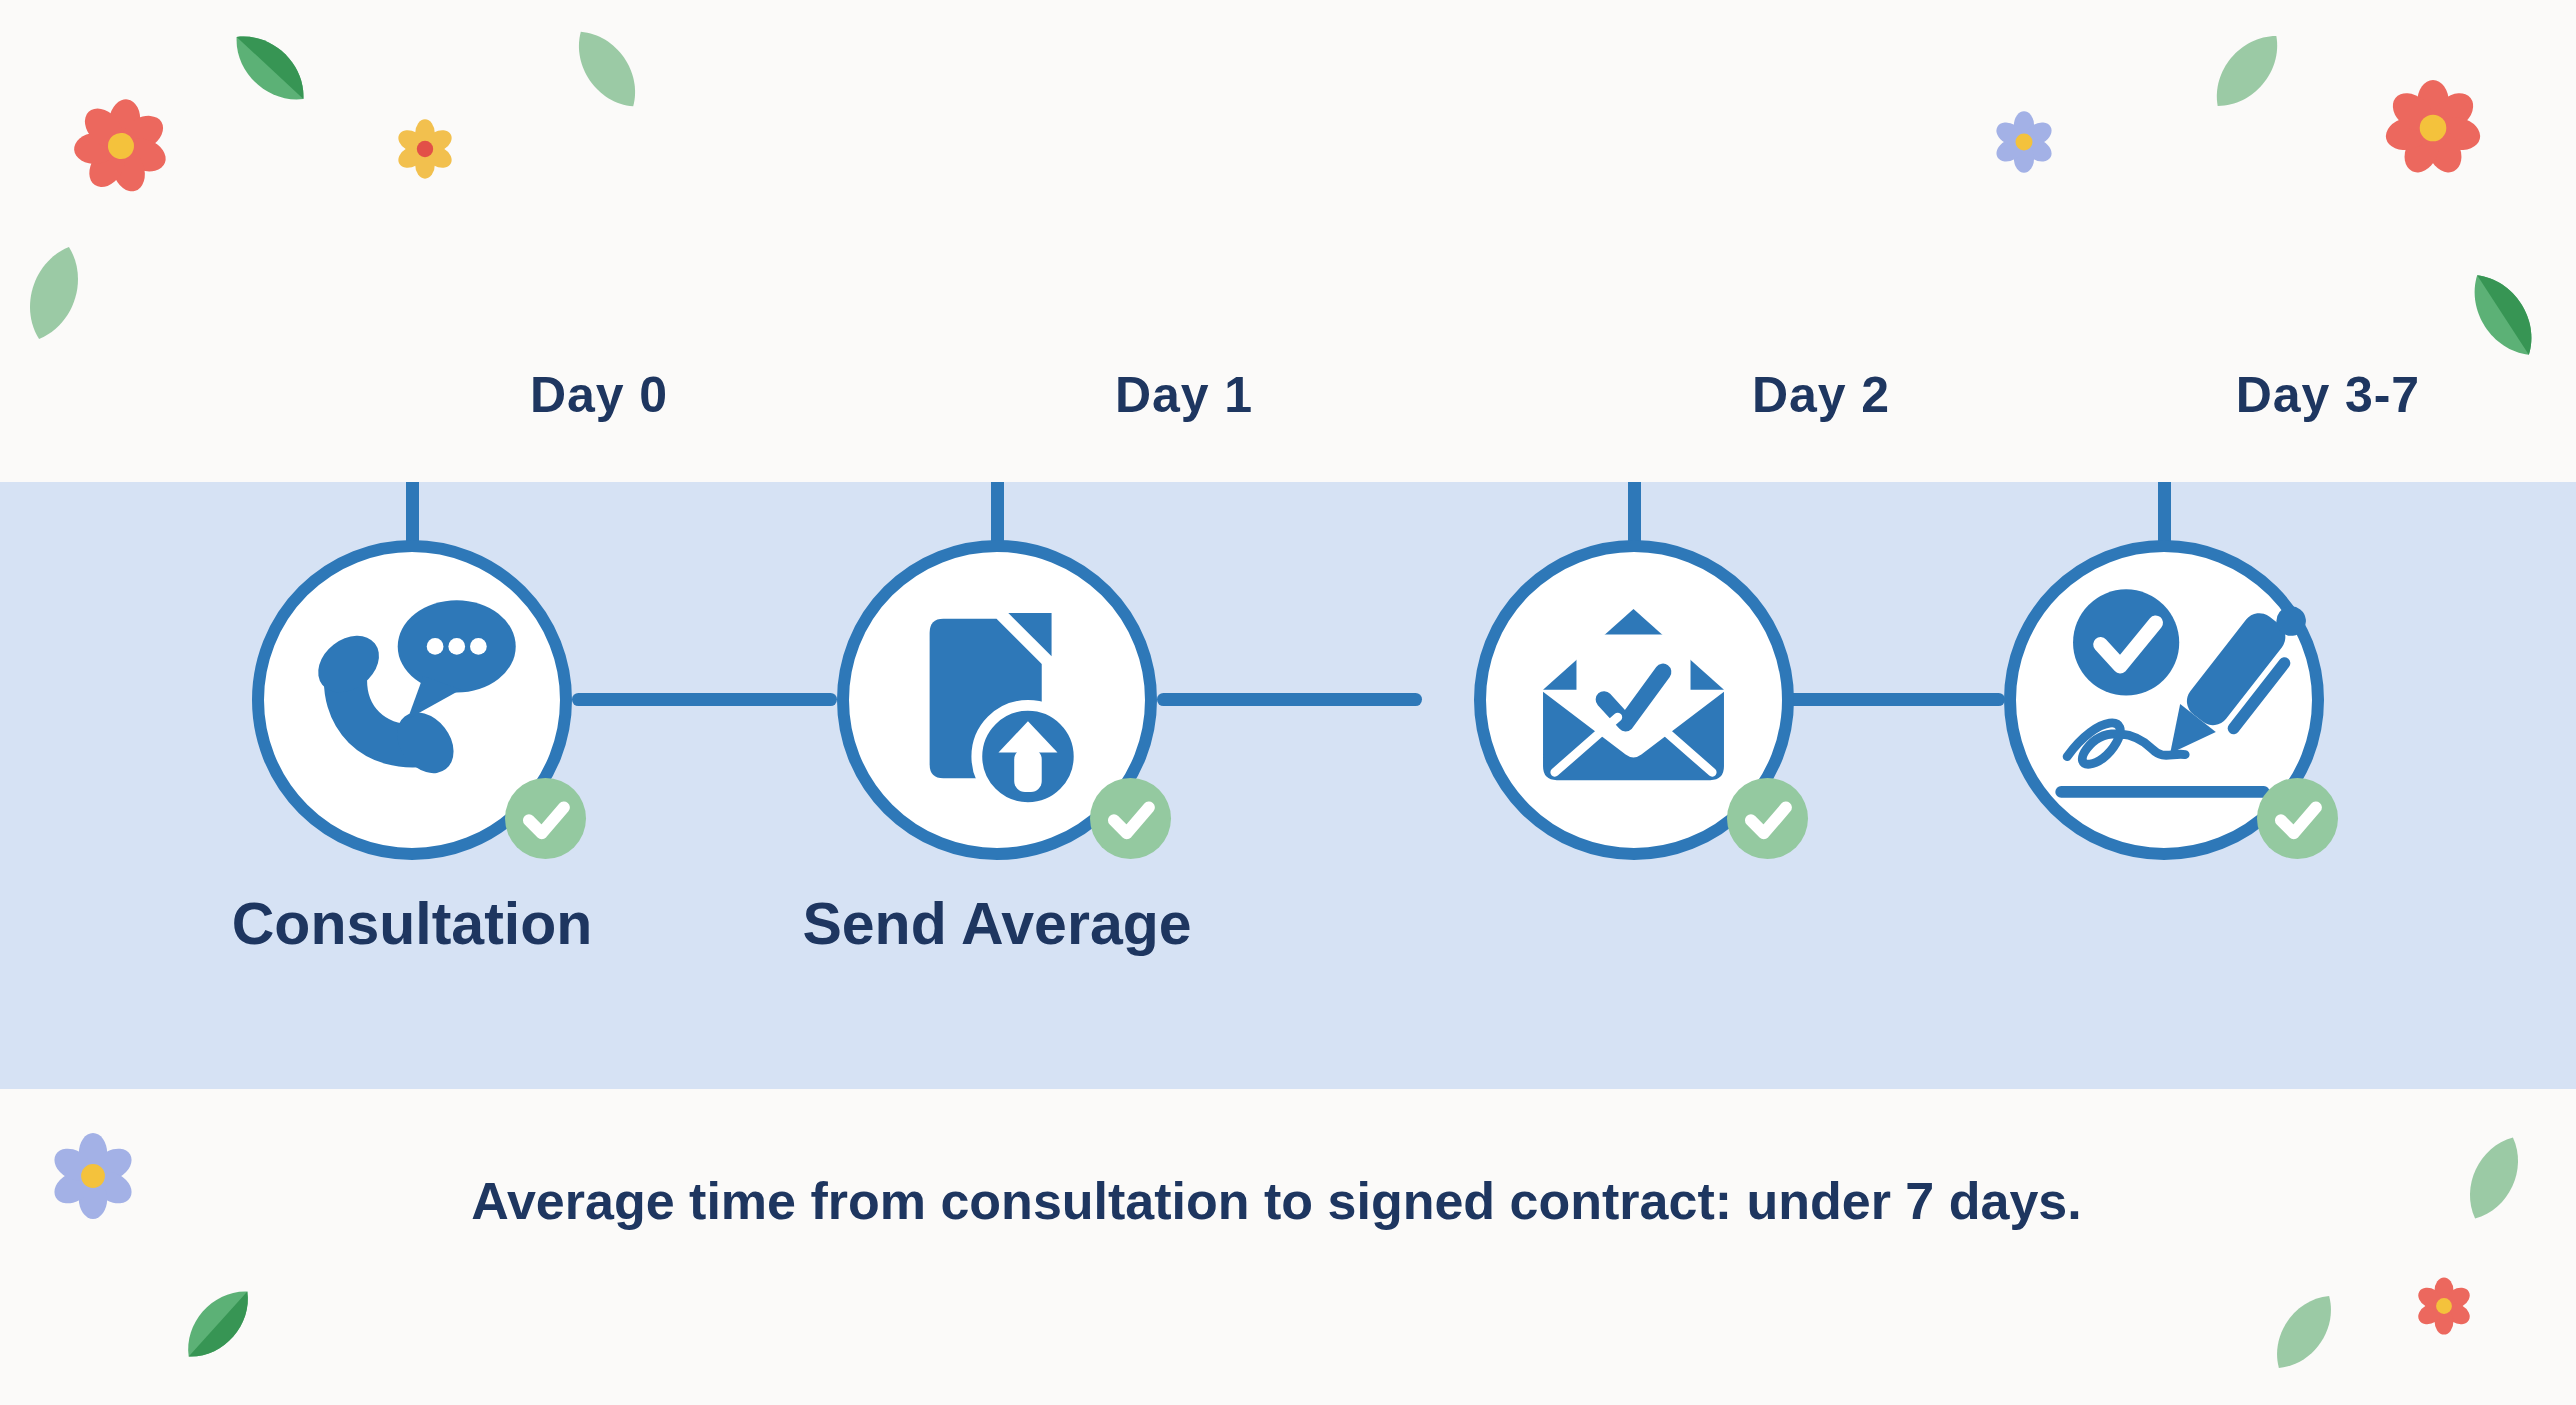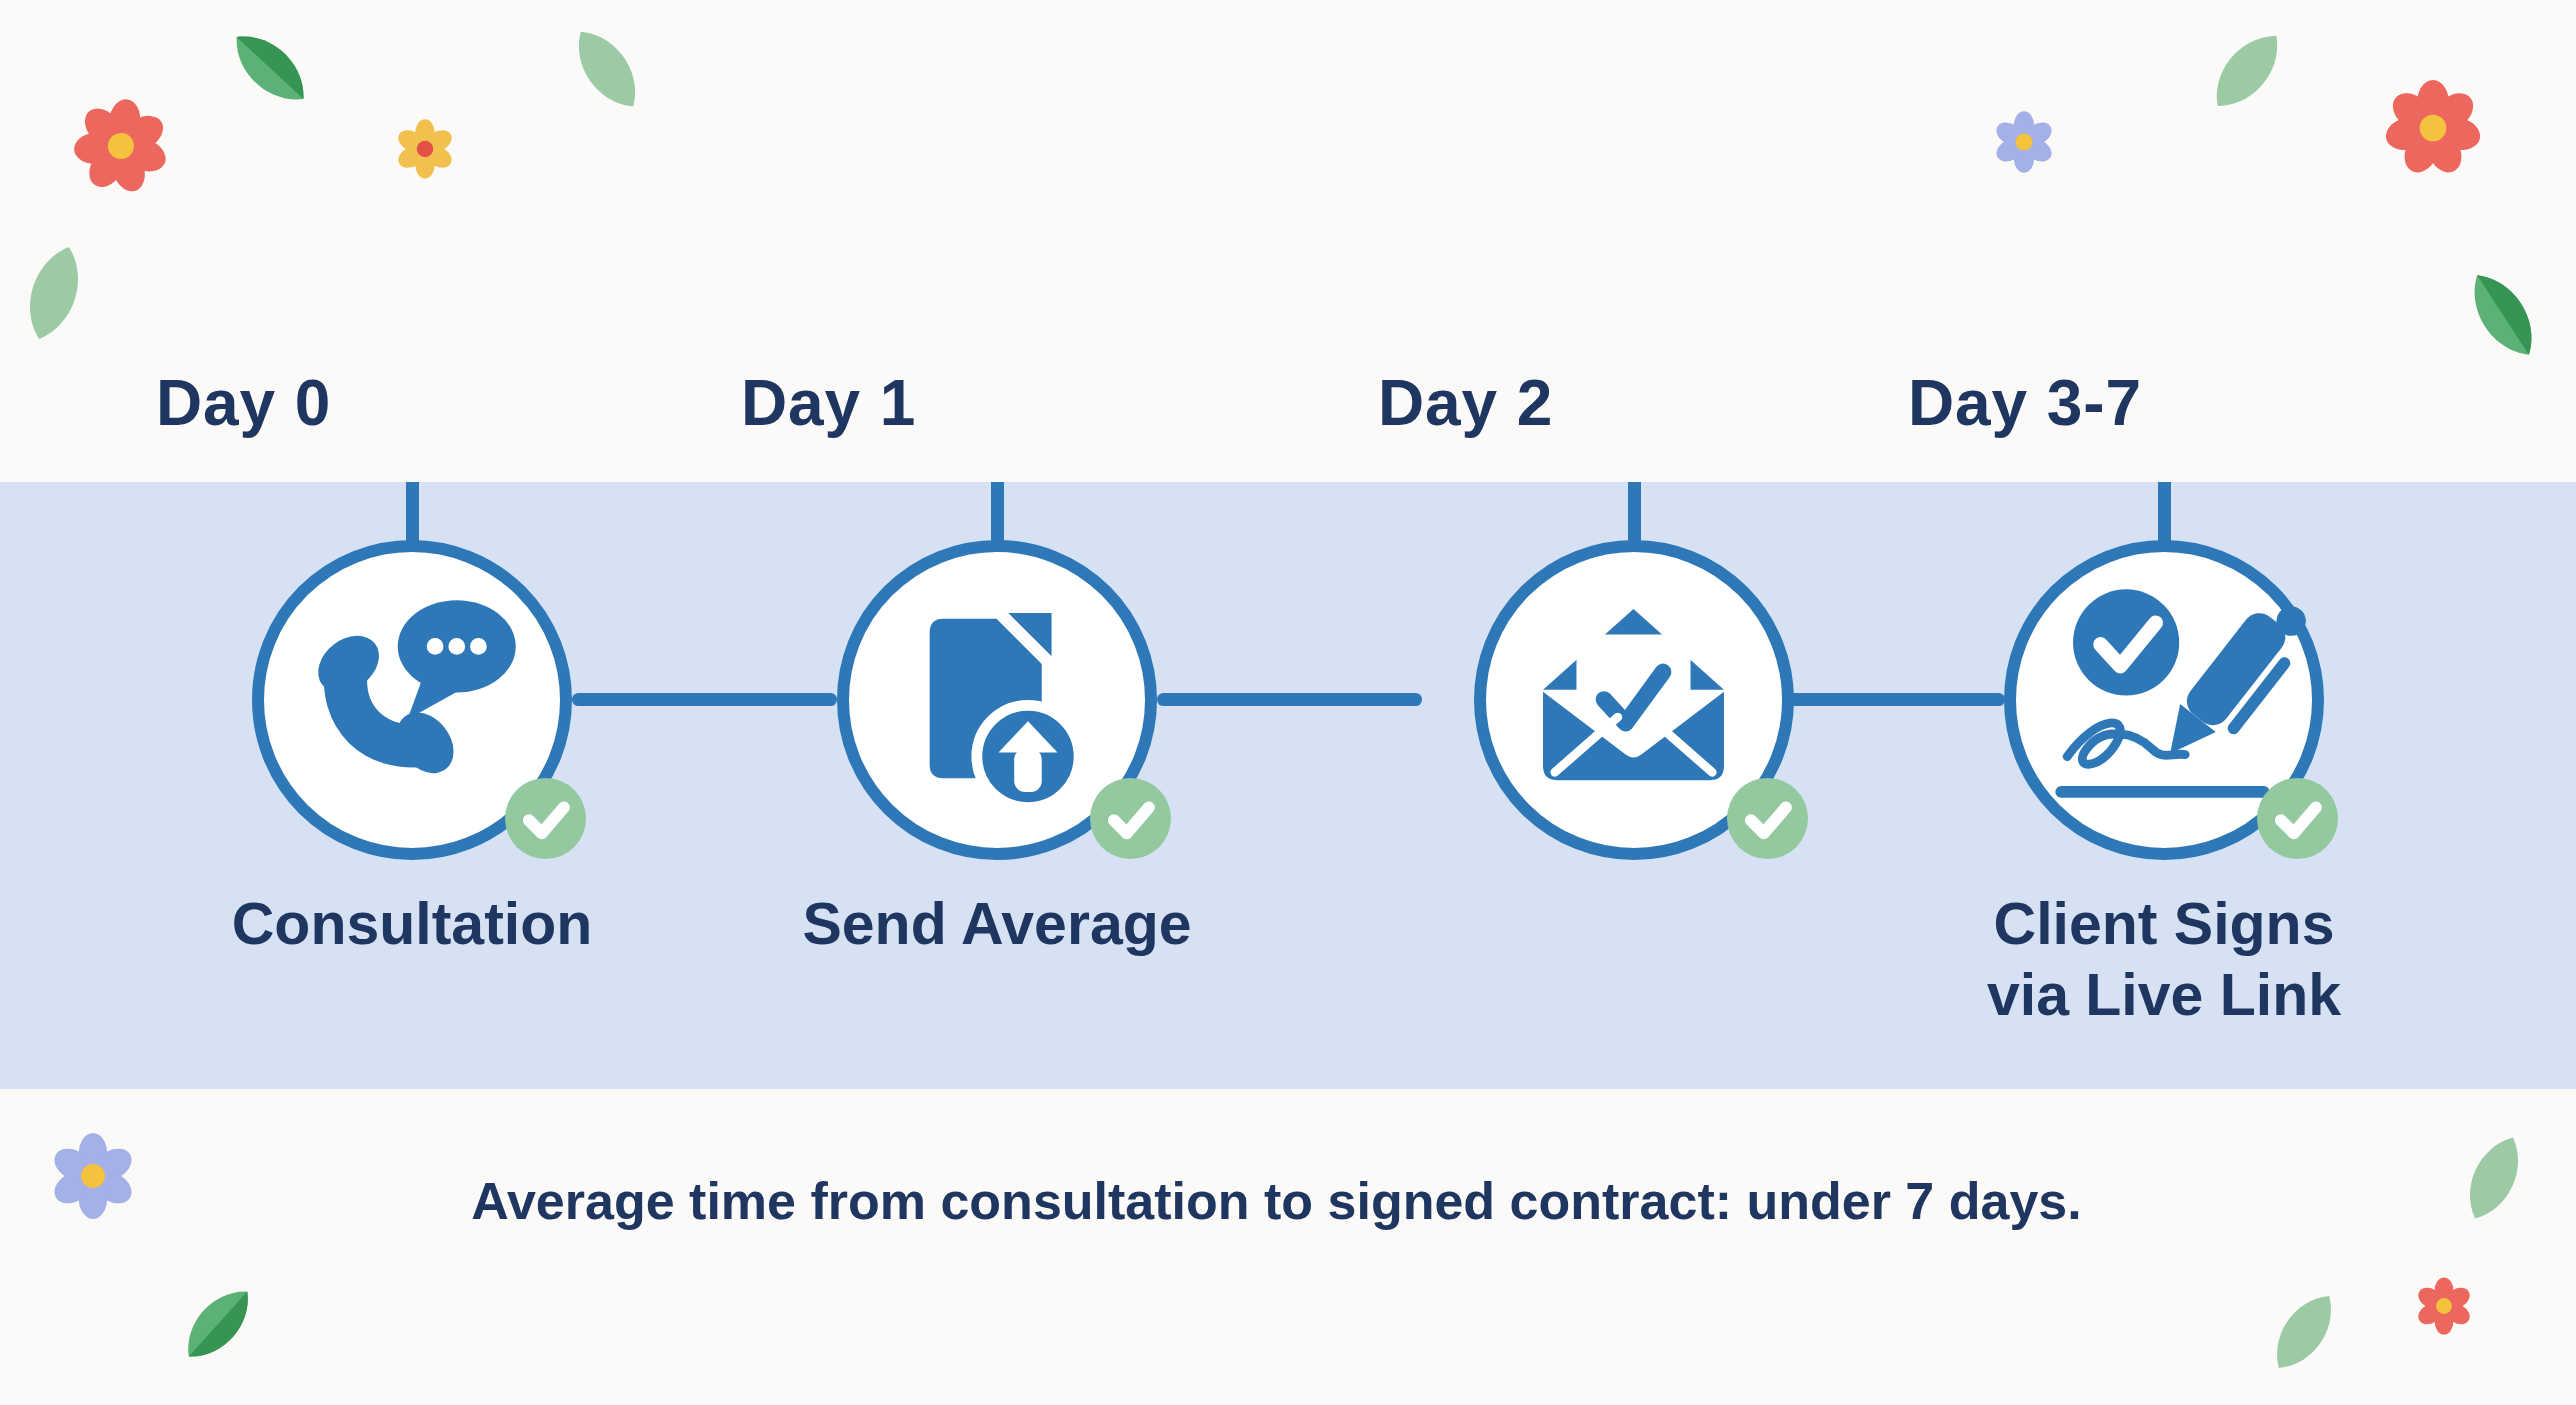--- a/index.html
+++ b/index.html
@@ -11,22 +11,22 @@
   #band{
     position:absolute;left:0;top:482px;width:2576px;height:607px;
     background:var(--band,#d6e2f4);
   }
   .connector{
     position:absolute;top:693px;height:12.8px;background:var(--accent,#2e78b8);
     border-radius:6.4px;
   }
   .step{position:absolute;top:0;width:512px;height:1405px;}
   .day{
-    position:absolute;top:366px;left:0;width:512px;text-align:left;
-    font-size:64px;font-weight:bold;color:var(--navy,#1e3660);letter-spacing:0.9px;
+    position:absolute;top:366px;left:0;width:512px;text-align:right;
+    font-size:50px;font-weight:bold;color:var(--navy,#1e3660);letter-spacing:0.9px;
   }
   .tick{
     position:absolute;top:482px;left:250px;width:12.8px;height:70px;
     background:var(--accent,#2e78b8);
   }
   .circle{
     position:absolute;top:540px;left:96px;width:320px;height:320px;
     box-sizing:border-box;border:12.8px solid var(--accent,#2e78b8);
     border-radius:50%;background:var(--white,#fff);
   }
@@ -254,20 +254,16 @@
       </g>
       <path d="M52,208 C84,164 118,166 102,194 C86,222 56,222 72,200 C90,176 122,184 138,200 C150,212 158,204 172,206" fill="none" class="sA" stroke-width="9" stroke-linecap="round"></path>
       <path d="M46,244 L252,244" fill="none" class="sA" stroke-width="12" stroke-linecap="round"></path>
     </svg>
   </div>
   <div class="badge">
     <svg width="81" height="81" viewBox="0 0 88 88">
       <path d="M26,46 L40,60 L64,32" fill="none" class="sW" stroke-width="13" stroke-linecap="round" stroke-linejoin="round"></path>
     </svg>
   </div>
-  <div class="label">
-    <span>Client Signs</span>
-    <span>via Live Link</span>
-  </div>
 </div>
 
 <div id="footer-note">Average time from consultation to signed contract: under 7 days.</div>
 
 
 </body></html>

